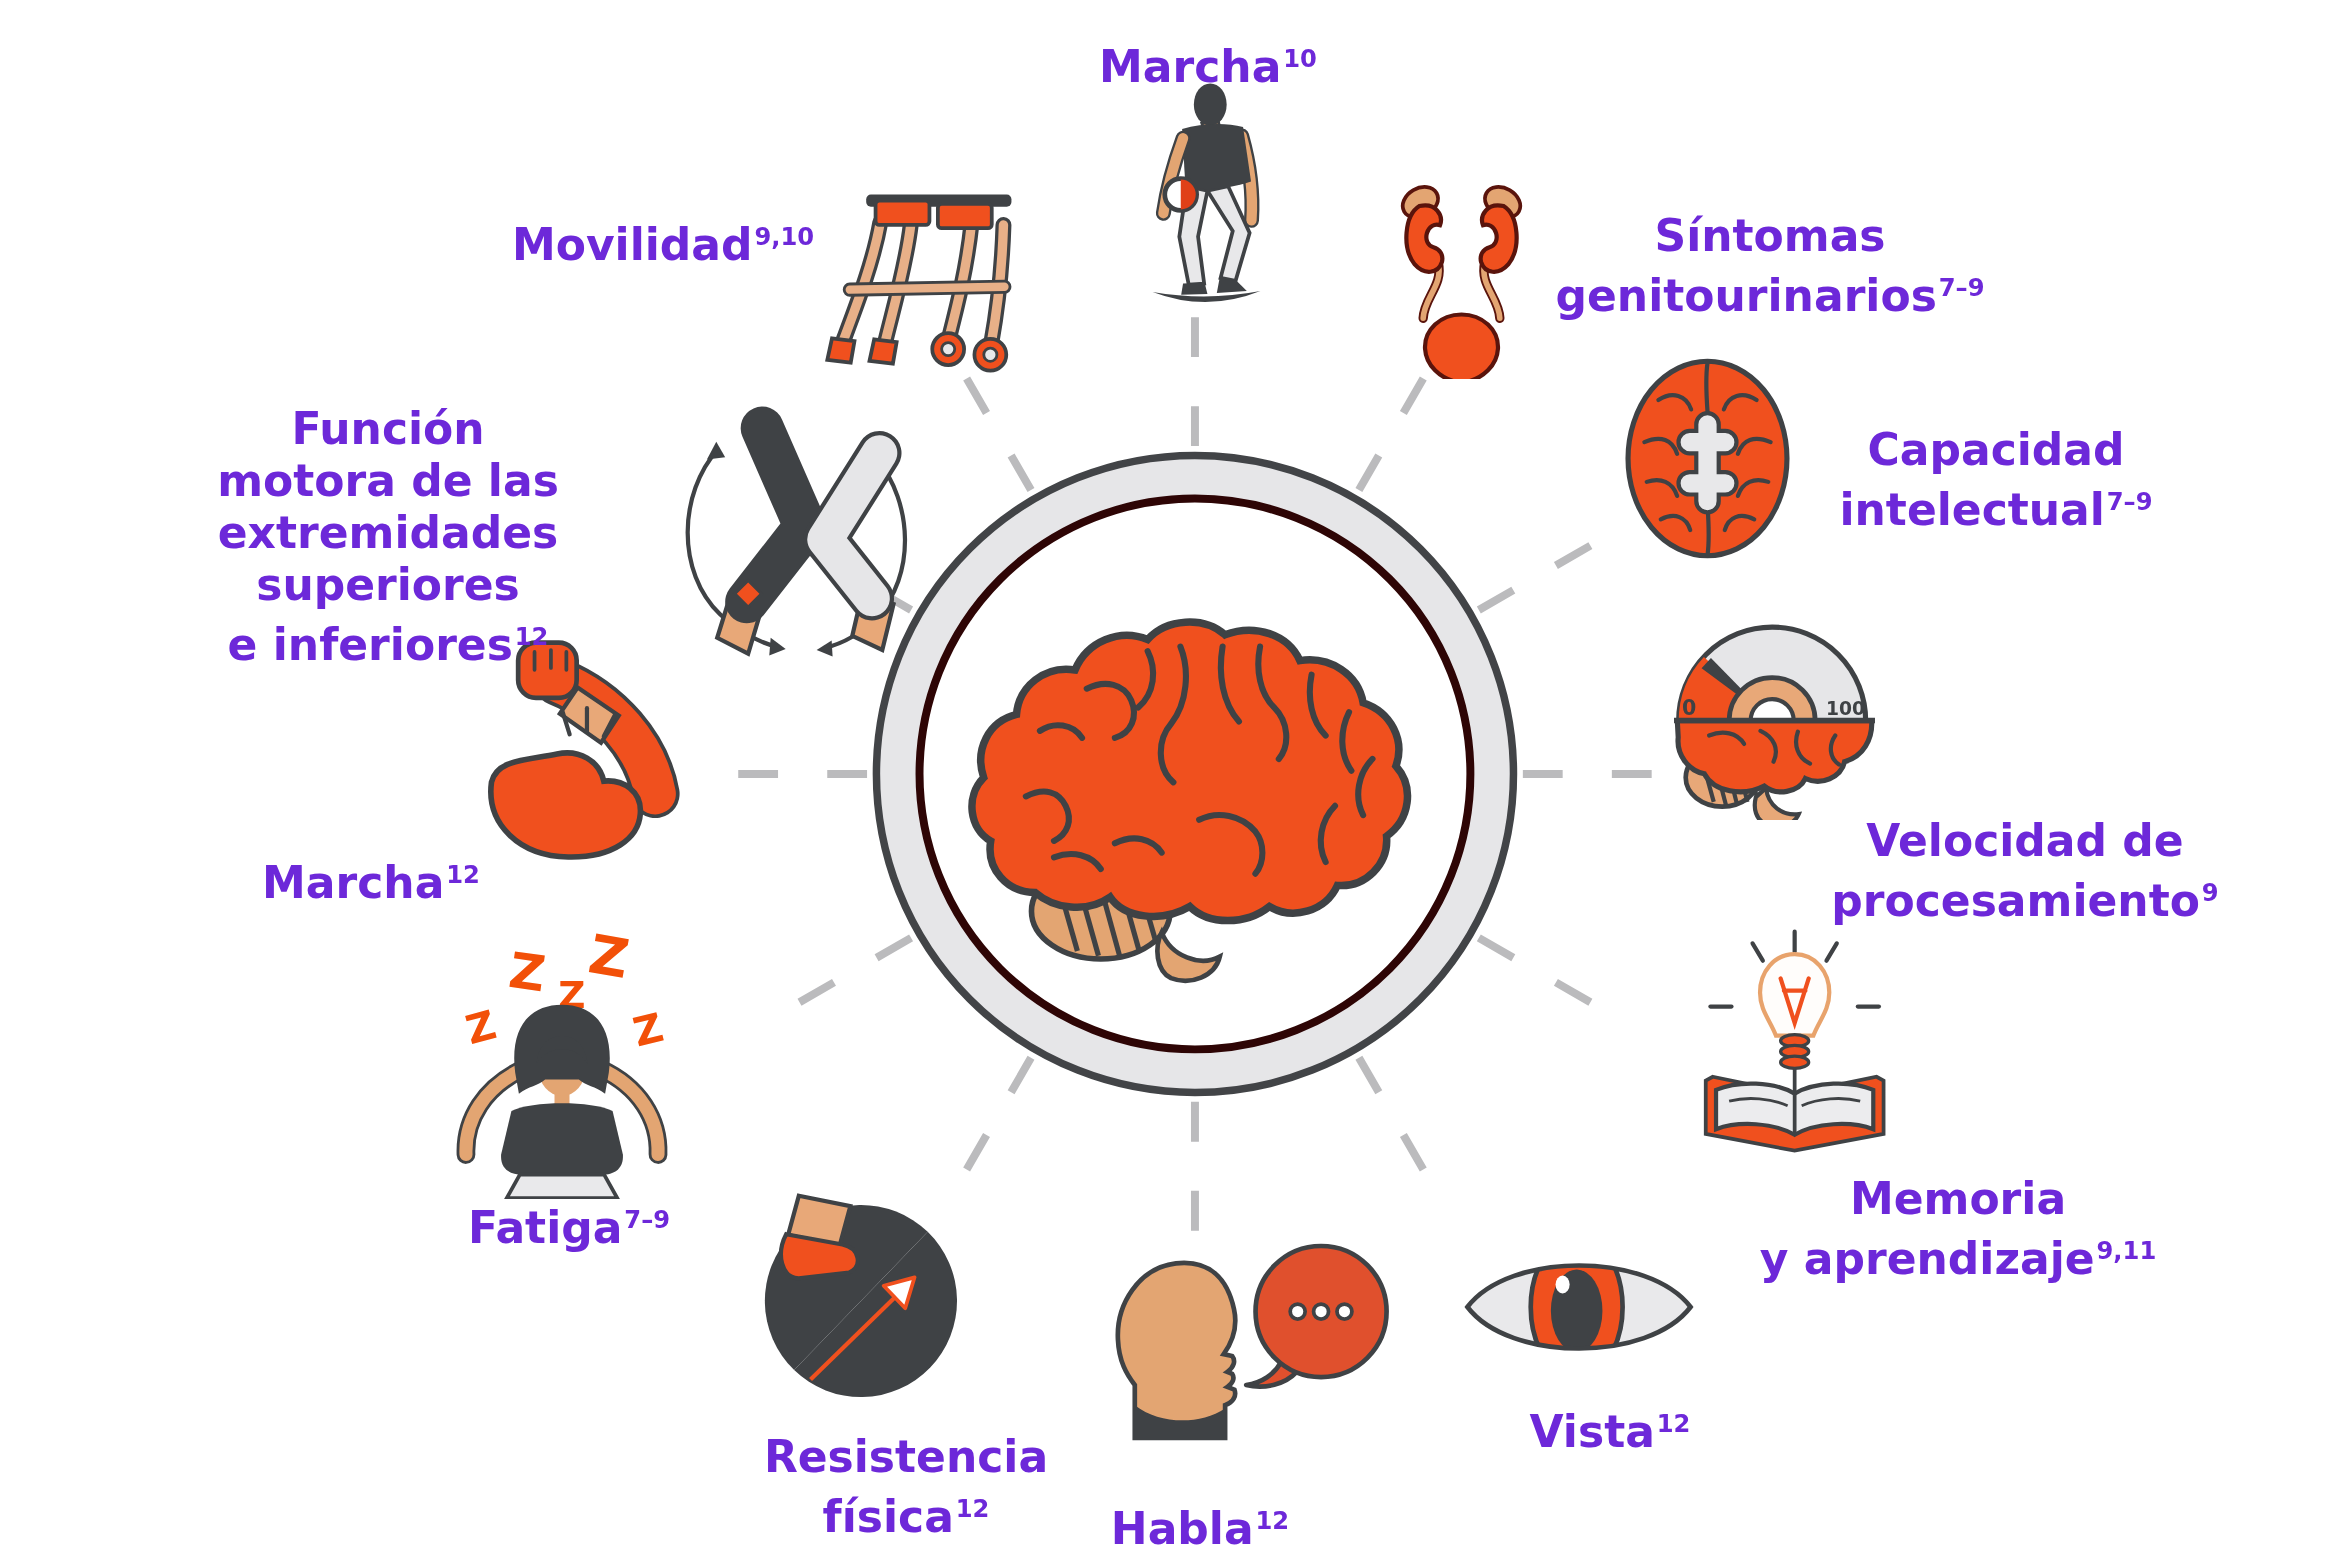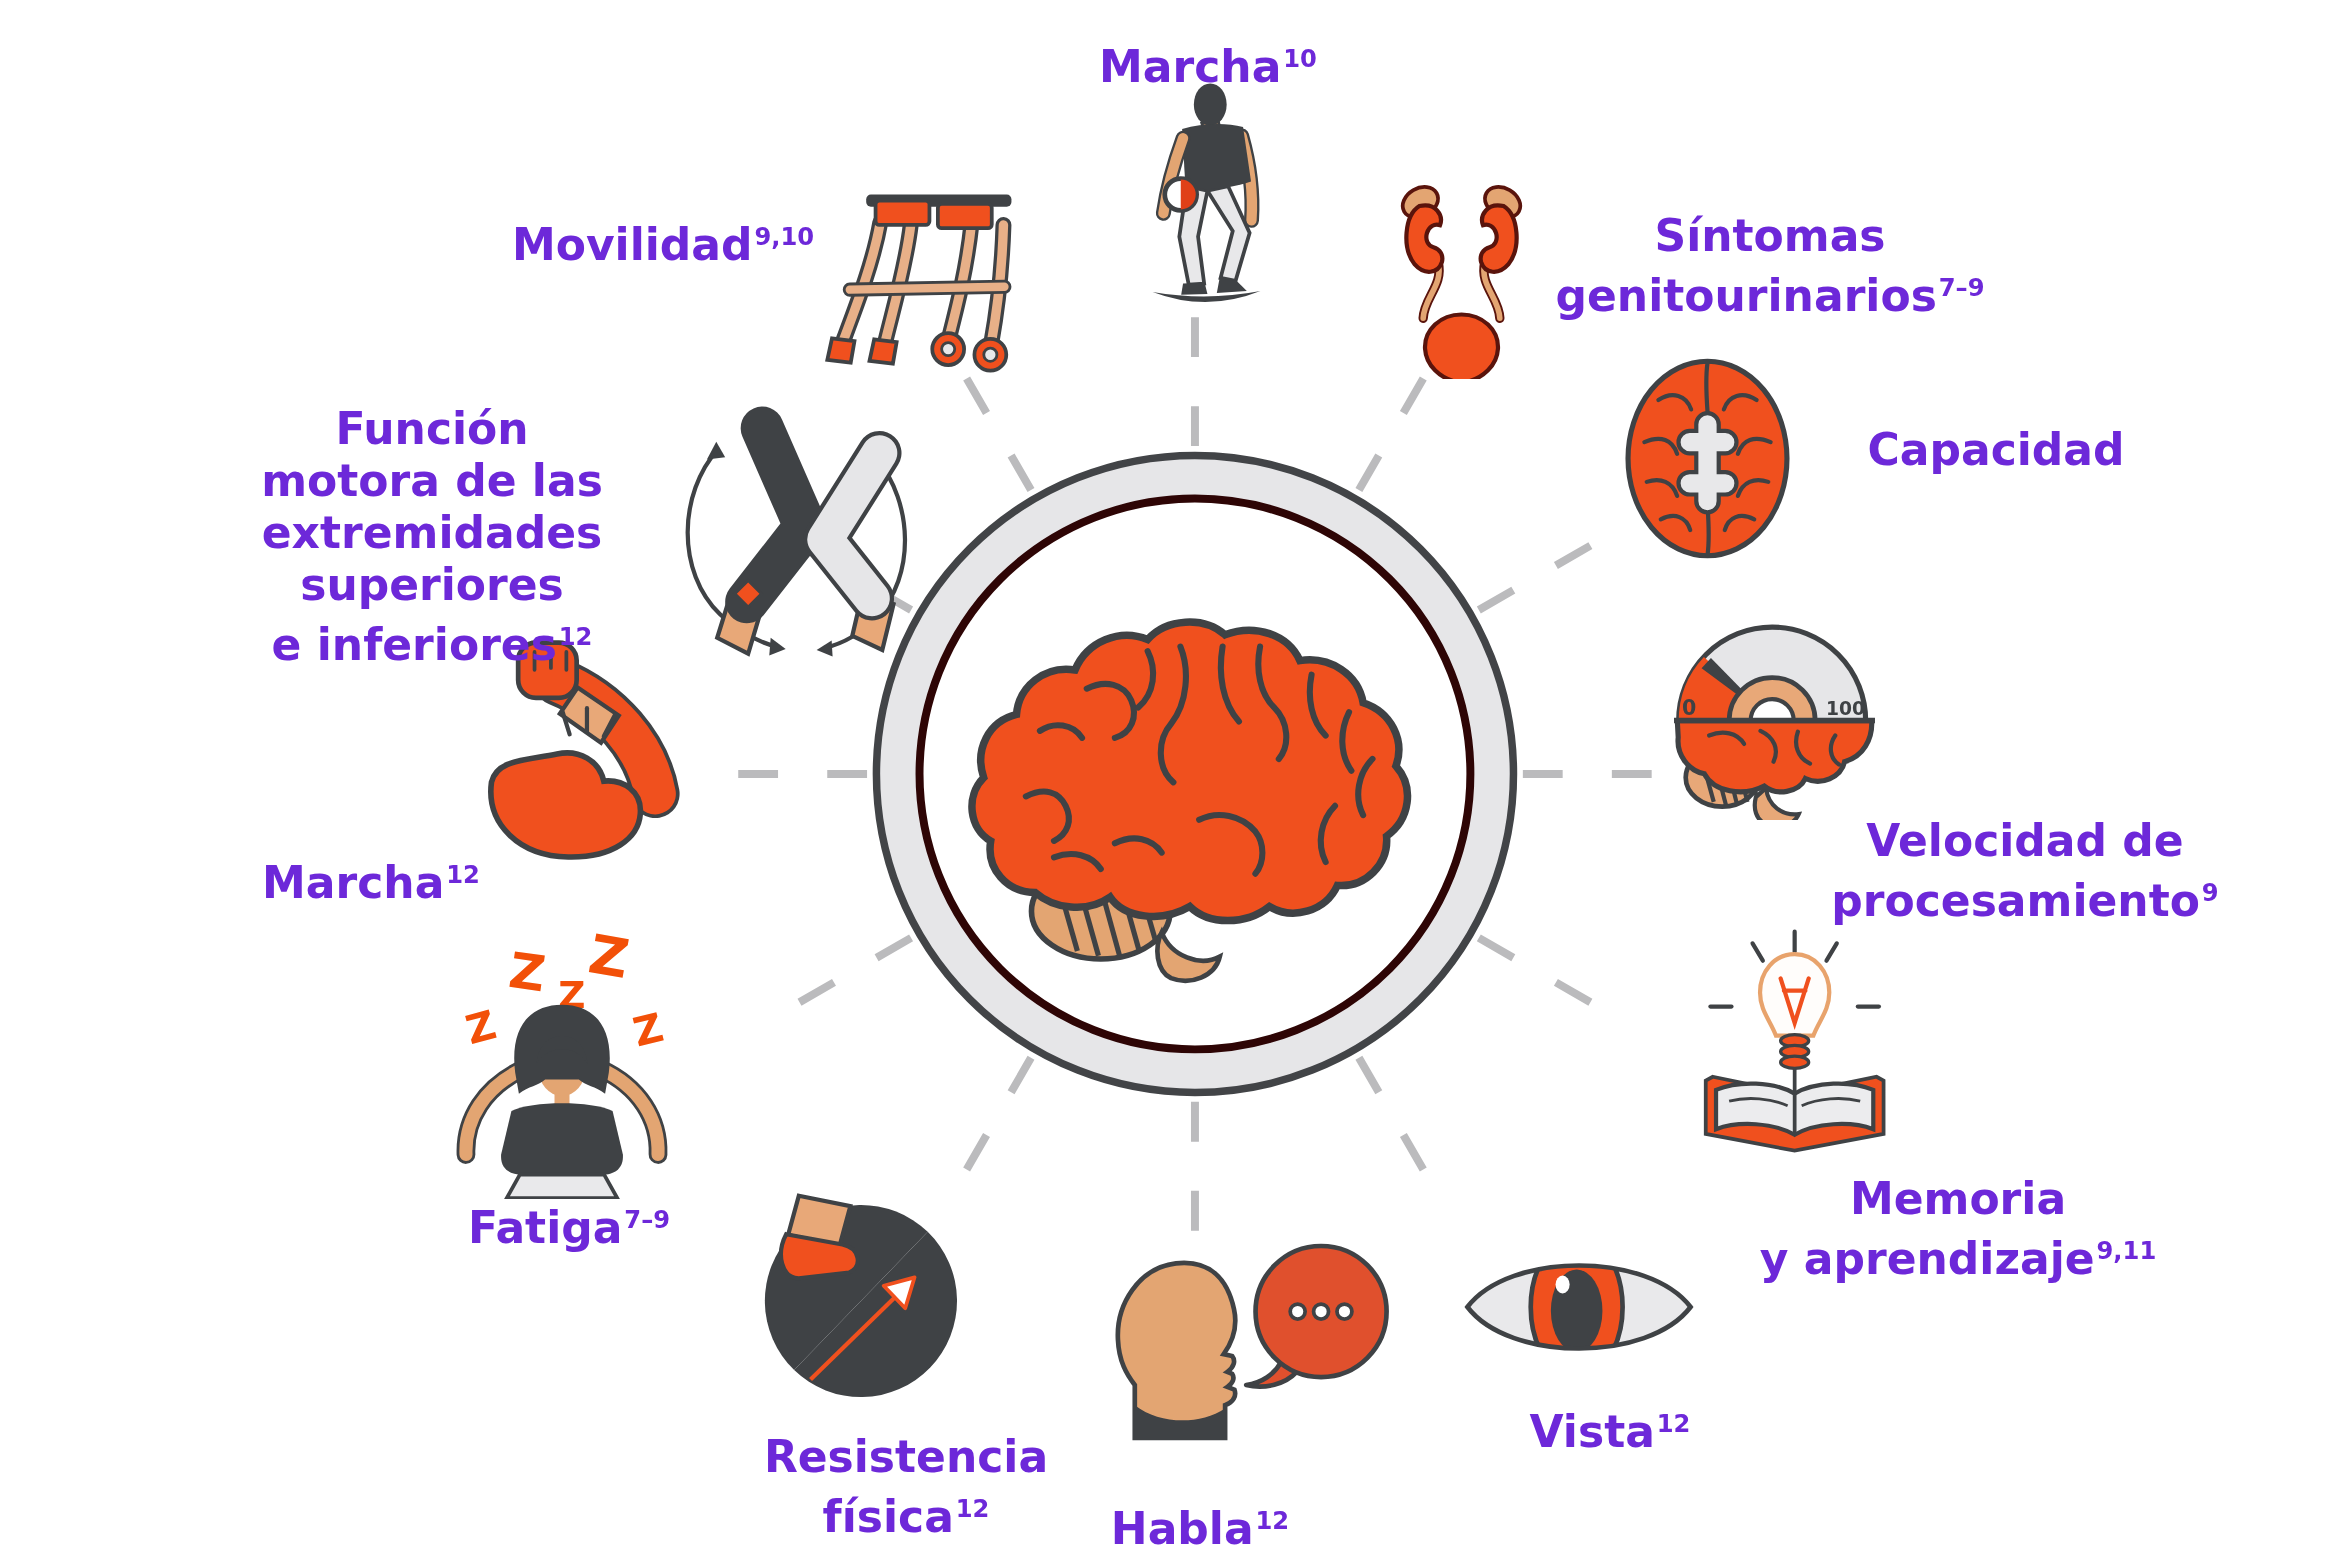--- a/index.html
+++ b/index.html
@@ -298,23 +298,24 @@
     <div><span>Movilidad</span><sup>9,10</sup></div>
   </div>
 
   <div class="label" style="left:1770px; top:210px;">
     <div><span>Síntomas</span></div>
     <div><span>genitourinarios</span><sup>7–9</sup></div>
   </div>
 
   <div class="label" style="left:1996px; top:424px;">
     <div><span>Capacidad</span></div>
-  </div>
-
-  <div class="label" style="left:388px; top:403px;margin-left:44px;">
+    <div><span>intelectual</span><sup>7–9</sup></div>
+  </div>
+
+  <div class="label" style="left:388px; top:403px;">
     <div><span>Función</span></div>
     <div><span>motora de las</span></div>
     <div><span>extremidades</span></div>
     <div><span>superiores</span></div>
     <div><span>e inferiores</span><sup>12</sup></div>
   </div>
 
   <div class="label" style="left:2008px; top:815px;margin-left:17px;">
     <div><span>Velocidad de</span></div>
     <div><span>procesamiento</span><sup>9</sup></div>

